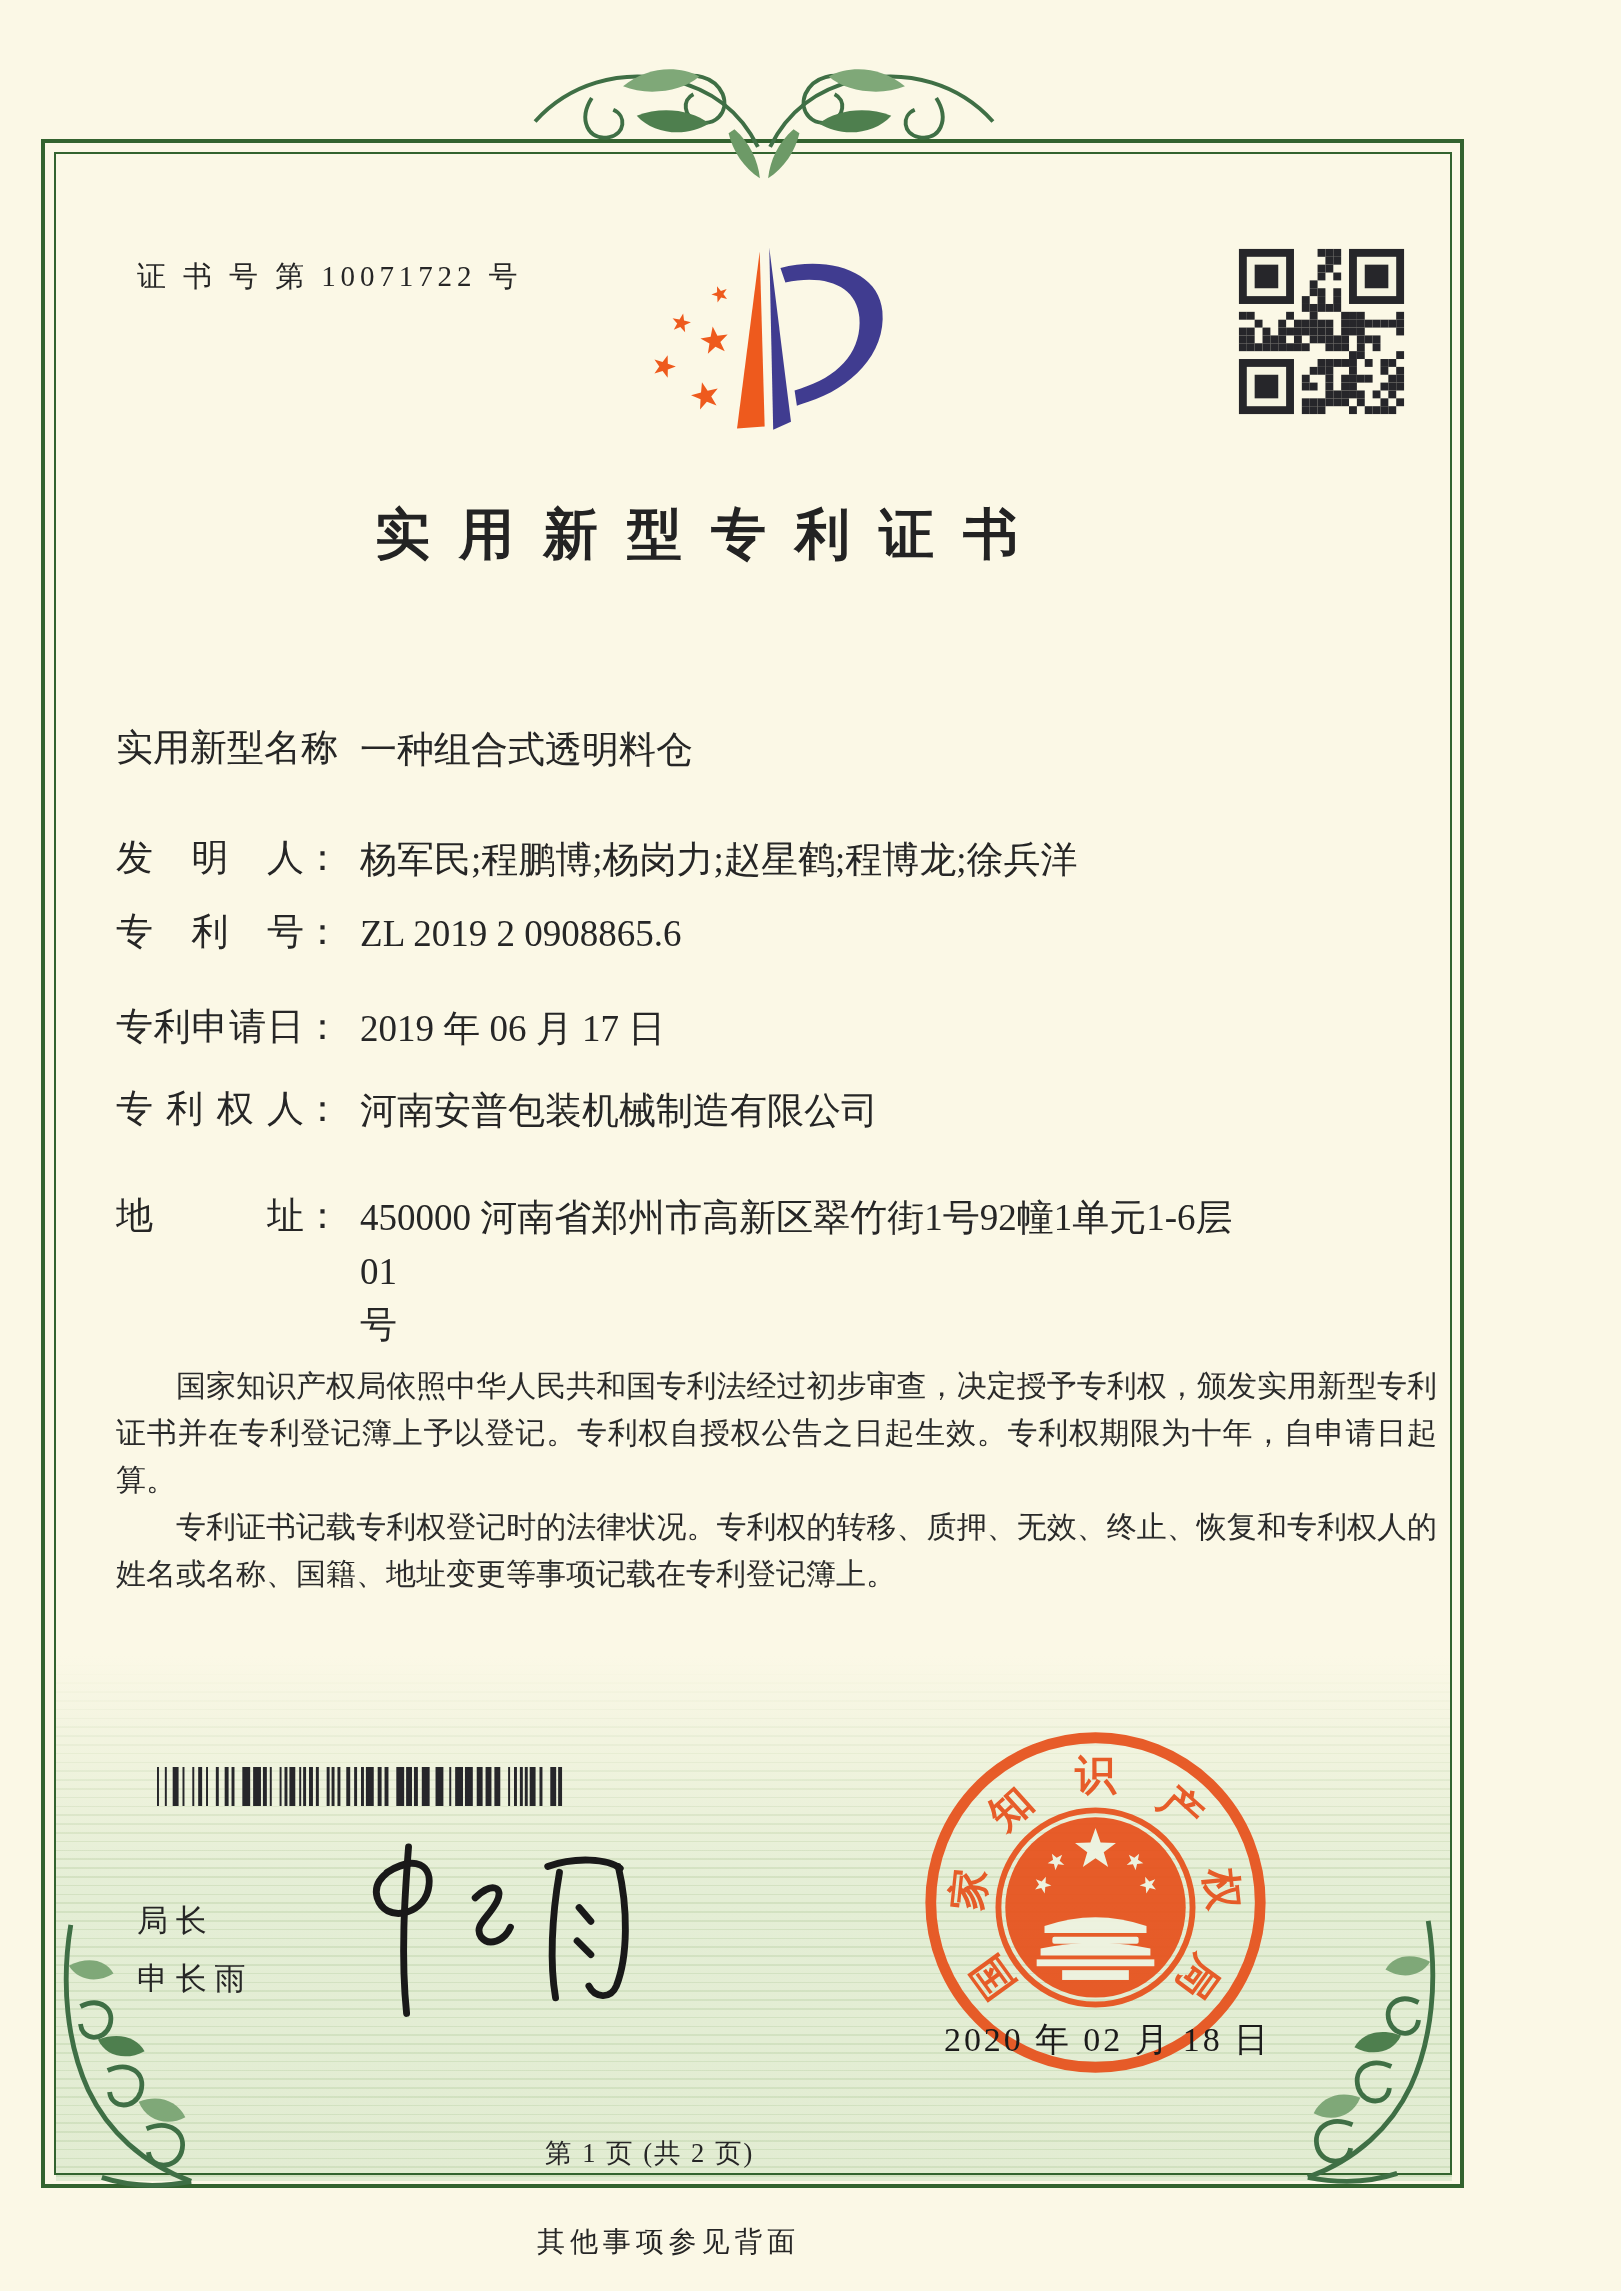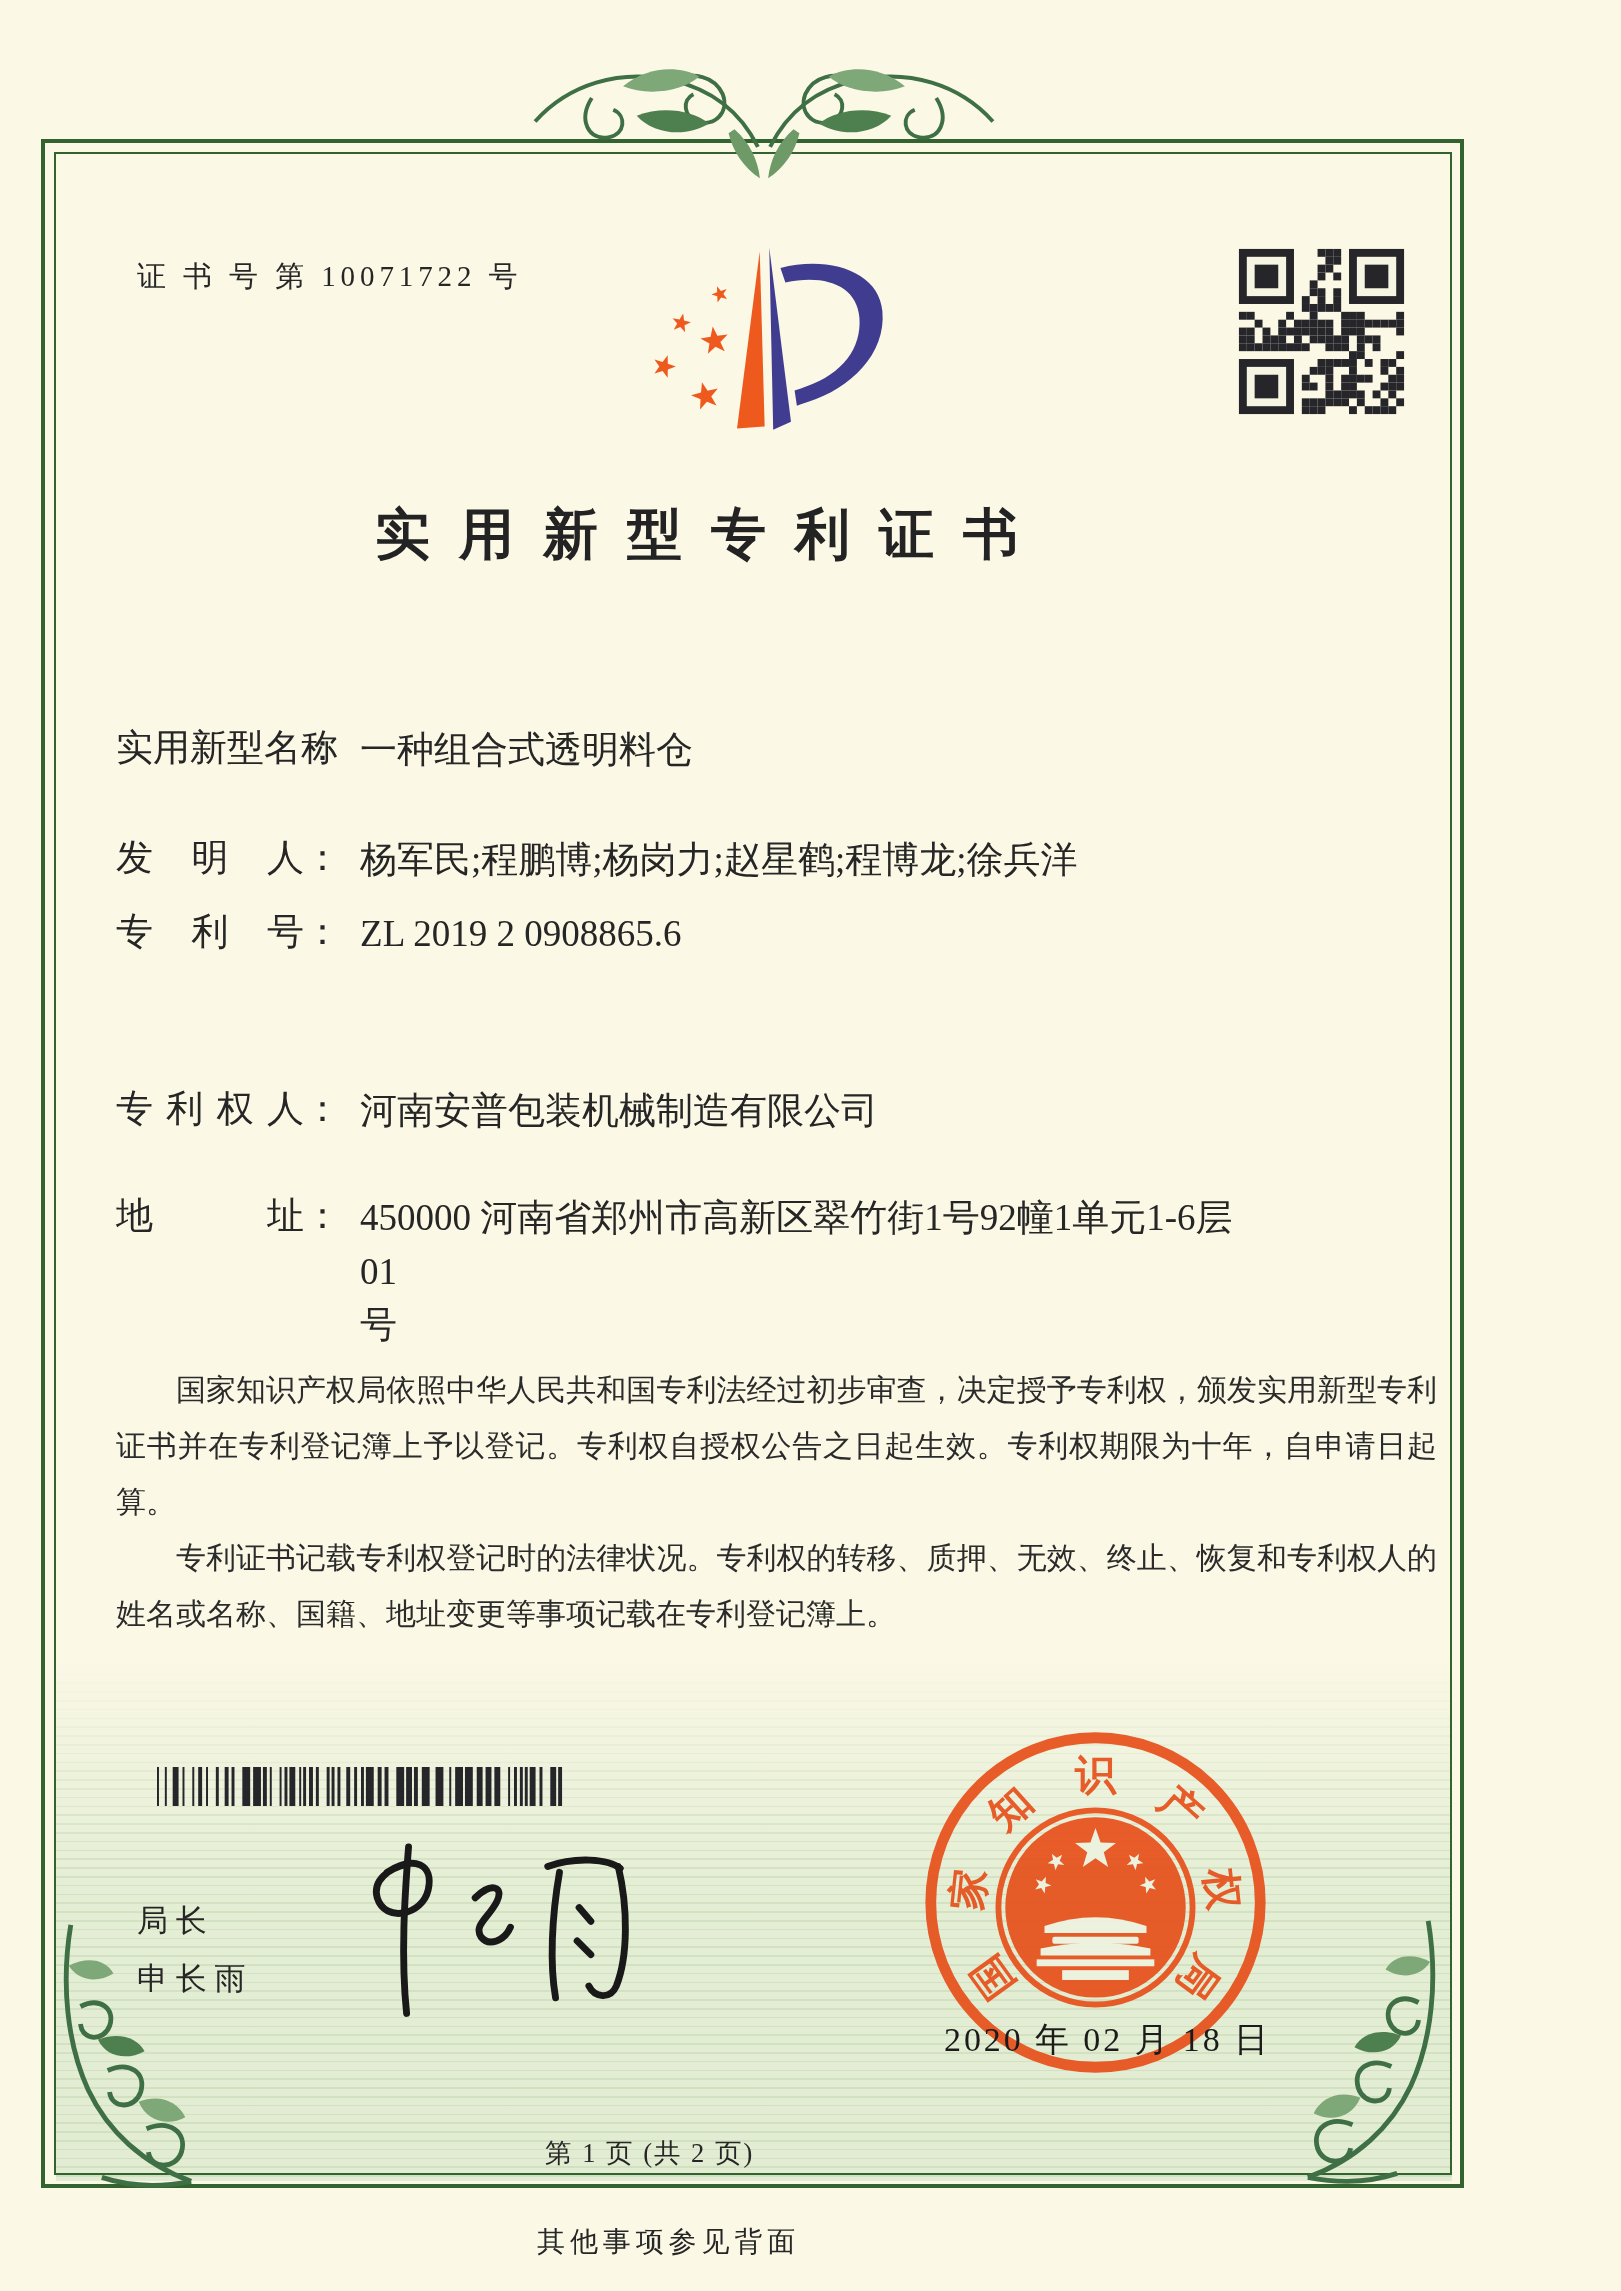--- a/index.html
+++ b/index.html
@@ -22,21 +22,21 @@
   .frame-outer{left:41px;top:139px;width:1423px;height:2049px;border:4.9px solid var(--border-green);box-sizing:border-box;}
   .frame-inner{left:54px;top:152px;width:1398px;height:2023px;border:2px solid var(--border-green);box-sizing:border-box;}
   .cert-no{left:137px;top:257px;font-size:29px;letter-spacing:4.9px;white-space:nowrap;}
   .title{left:375px;top:498px;font-size:55px;font-weight:bold;letter-spacing:29px;white-space:nowrap;color:#232323;}
   .row{left:116px;font-size:37px;white-space:nowrap;}
   .flabel{display:inline-block;width:188px;text-align:justify;text-align-last:justify;vertical-align:top;}
   .colon{display:inline-block;vertical-align:top;}
   .fvalue{display:inline-block;margin-left:9.8px;vertical-align:top;white-space:pre-line;max-width:1000px;line-height:1.45;}
   .row-grant .pair2{position:absolute;left:512px;top:0;white-space:nowrap;}
   .row-grant .pair2 .flabel{width:167px;}
-  .paragraphs{left:116px;top:1362px;width:1321px;font-size:30px;line-height:56px;text-align:justify;color:#2b2b2b;}
+  .paragraphs{left:116px;top:1362px;width:1321px;font-size:30px;line-height:47px;text-align:justify;color:#2b2b2b;}
   .paragraphs p{margin:0;text-indent:2em;}
   .barcode-wrap{left:157px;top:1767px;width:408px;height:39px;}
   .sig-title{left:137px;top:1900px;font-size:31px;letter-spacing:7.8px;}
   .sig-name{left:137px;top:1958px;font-size:31px;letter-spacing:7.8px;}
   .sig-script{left:328px;top:1839px;width:314px;height:196px;}
   .seal{left:919px;top:1726px;width:353px;height:353px;opacity:.93;}
   .seal-date{left:944px;top:2017px;font-size:34px;letter-spacing:2.9px;color:#1b1b1b;z-index:3;white-space:nowrap;}
   .footer-page{left:545px;top:2135px;font-size:26.5px;letter-spacing:2px;}
   .footer-note{left:537px;top:2223px;font-size:28px;letter-spacing:4.9px;}
   .top-ornament{left:529px;top:57px;width:470px;height:129px;display:flex;}
@@ -274,20 +274,24 @@
     <span class="fvalue">一种组合式透明料仓</span>
   </div>
   <div class="abs row z2" style="top:833px">
     <span class="flabel">发明人</span><span class="colon">：</span>
     <span class="fvalue">杨军民;程鹏博;杨岗力;赵星鹤;程博龙;徐兵洋</span>
   </div>
   <div class="abs row z2" style="top:907px">
     <span class="flabel">专利号</span><span class="colon">：</span>
     <span class="fvalue">ZL 2019 2 0908865.6</span>
   </div>
+  <div class="abs row z2" style="top:1002px">
+    <span class="flabel">专利申请日</span><span class="colon">：</span>
+    <span class="fvalue">2019 年 06 月 17 日</span>
+  </div>
   <div class="abs row z2" style="top:1084px">
     <span class="flabel">专利权人</span><span class="colon">：</span>
     <span class="fvalue">河南安普包装机械制造有限公司</span>
   </div>
   <div class="abs row z2" style="top:1191px">
     <span class="flabel">地址</span><span class="colon">：</span>
     <span class="fvalue" style="max-width:902px">450000 河南省郑州市高新区翠竹街1号92幢1单元1-6层01
 号</span>
   </div>
 

